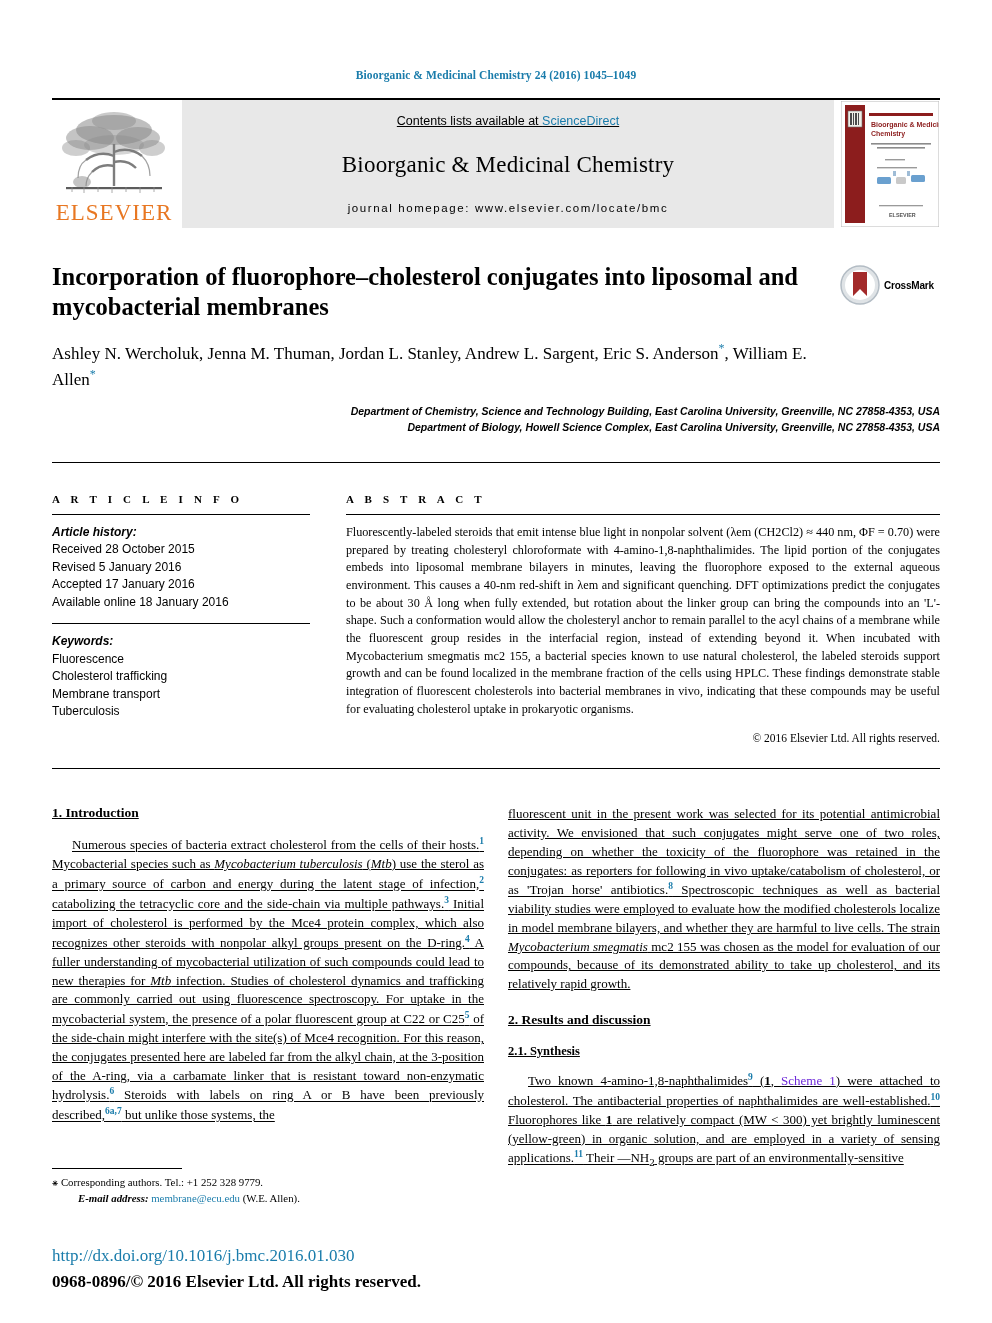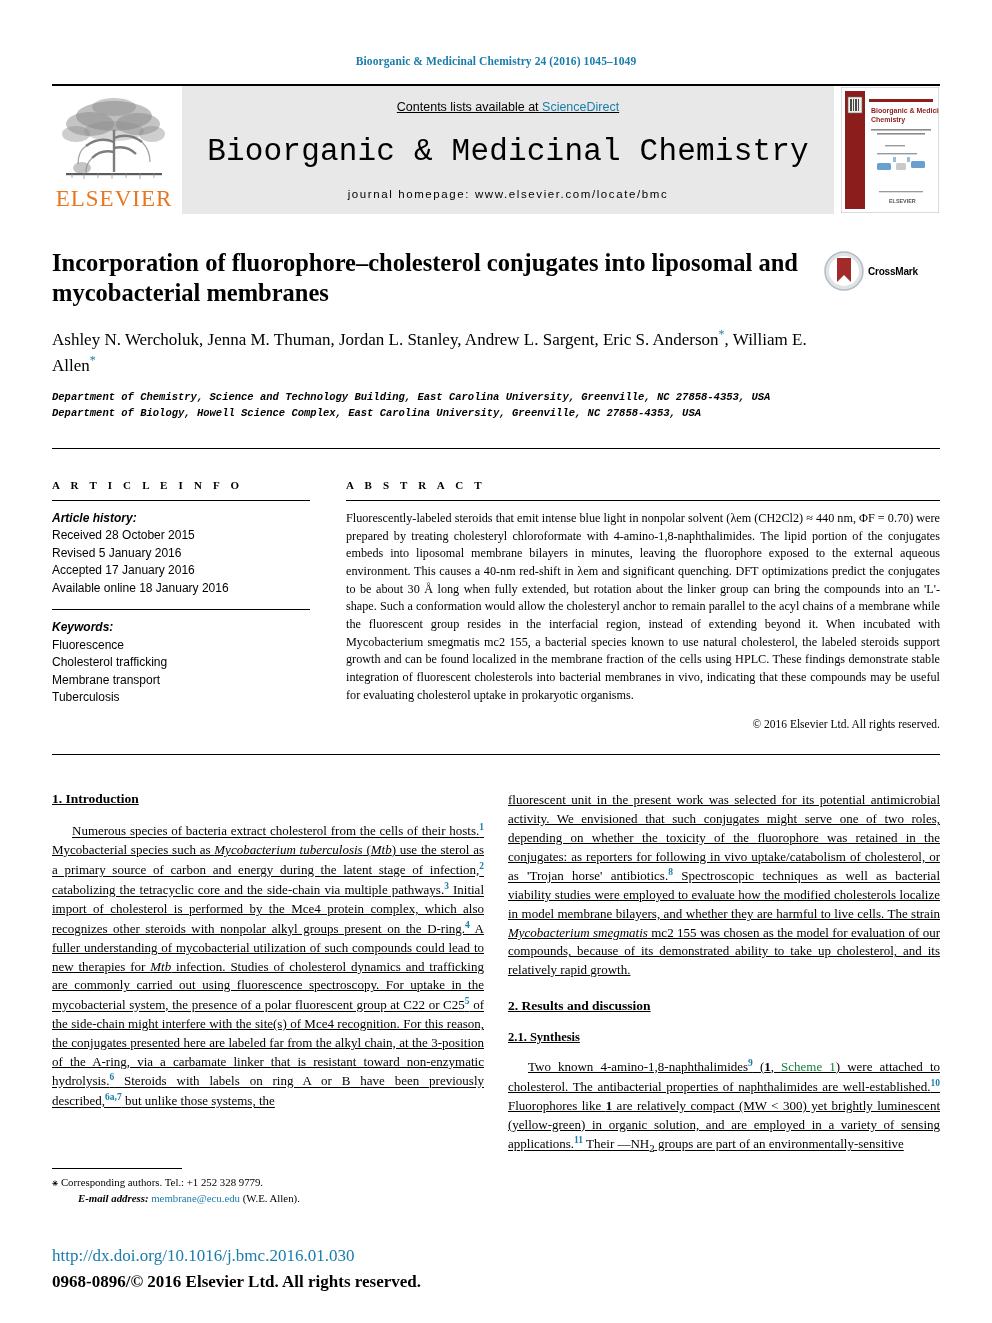--- a/index.html
+++ b/index.html
@@ -24,21 +24,21 @@
   }
 
   
   .running-head {
     text-align: center;
     color: #1a7cab;
     font-family: "Liberation Serif", serif;
     font-weight: bold;
     font-size: 11.5px;
     letter-spacing: .1px;
-    padding-top: 55px;
+    padding-top: 69px;
   }
 
   
   .masthead {
     margin-top: 17px;
     border-top: 2px solid #000;
     display: flex;
     align-items: stretch;
     height: 128px;
   }
@@ -74,22 +74,22 @@
     box-sizing: border-box;
   }
   .contents-line {
     font-family: "Liberation Sans", sans-serif;
     font-size: 12.5px;
     color: #000;
     text-decoration: underline;
   }
   .contents-line .sd { color: #1a7cab; }
   .journal-title {
-    font-family: Liberation Mono, monospace;
-    font-size: 31px;
+    font-family: Liberation Serif, serif;
+    font-size: 23px;
     letter-spacing: .2px;
   }
   .journal-home {
     font-family: "Liberation Sans", sans-serif;
     font-size: 11.5px;
     letter-spacing: 1.6px;
     text-align: right;
   }
   .cover-thumb {
     flex: 0 0 100px;
@@ -107,21 +107,21 @@
   .paper-title {
     font-family: "Liberation Serif", serif;
     font-weight: bold;
     font-size: 24.5px;
     line-height: 1.22;
     width: 780px;
     margin: 0;
   }
   .crossmark {
     position: absolute;
-    right: 16px;
+    right: 0;
     top: 2px;
     width: 100px;
     height: 42px;
     display: flex;
     align-items: center;
   }
   .crossmark-word {
     font-family: "Liberation Sans", sans-serif;
     font-weight: bold;
     font-size: 10px;
@@ -131,25 +131,26 @@
   .authors {
     font-family: "Liberation Serif", serif;
     font-size: 17px;
     line-height: 1.45;
     margin-top: 18px;
     width: 800px;
   }
   .authors sup { color: #1a7cab; font-size: 12px; }
   .affiliations {
     margin-top: 12px;
-    font-family: Liberation Mono, monospace;
+    font-family: Liberation Sans, sans-serif;
     font-style: italic;
     font-size: 10.5px;
     line-height: 1.5;
     font-weight: bold;
+    text-align: right;
   }
 
   
   .info-abstract {
     margin-top: 26px;
     border-top: 1px solid #000;
     padding-top: 30px;
     display: flex;
   }
   .col-info {
@@ -228,21 +229,21 @@
     font-size: 13px;
     line-height: 1.44;
     text-align: justify;
     margin: 0 0 0 0;
     text-indent: 20px;
     hyphens: none;
   }
   p.para.cont { text-indent: 0; }
   p.para i { font-style: italic; }
   sup.ref { color: #1a7cab; font-size: 9.5px; font-weight: bold; }
-  a.link { color: #15803d; text-decoration: none; }
+  a.link { color: #6d28d9; text-decoration: none; }
 
   
   .footnote {
     position: absolute;
     left: 52px;
     top: 1168px;
     width: 420px;
   }
   .footnote .fn-rule {
     border-top: 1px solid #000;

